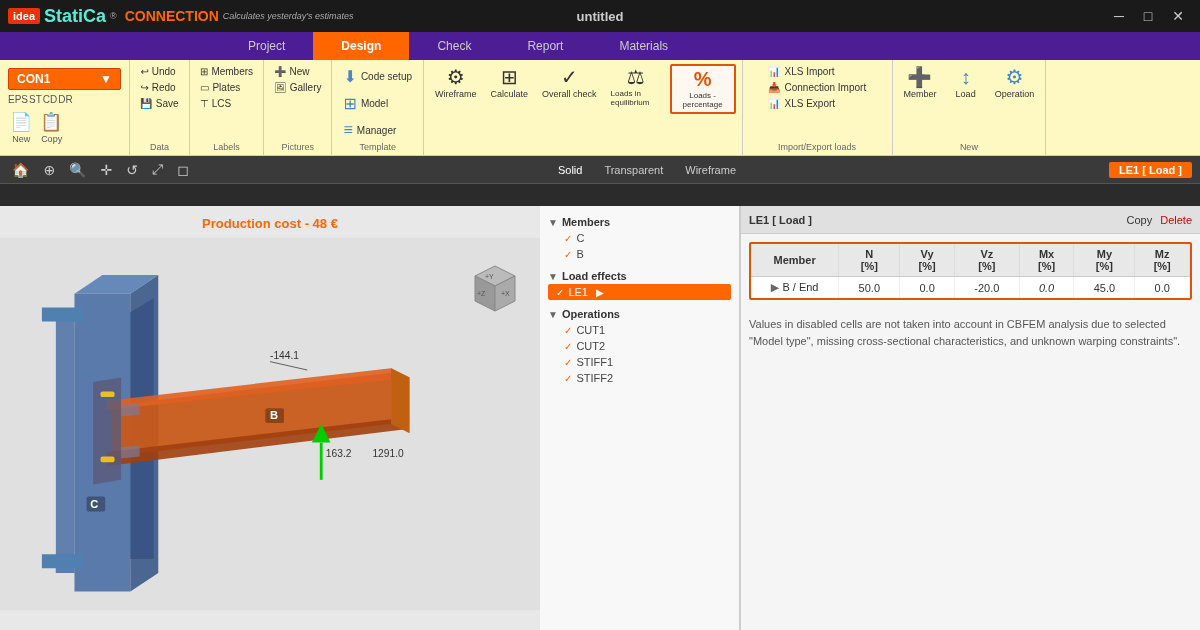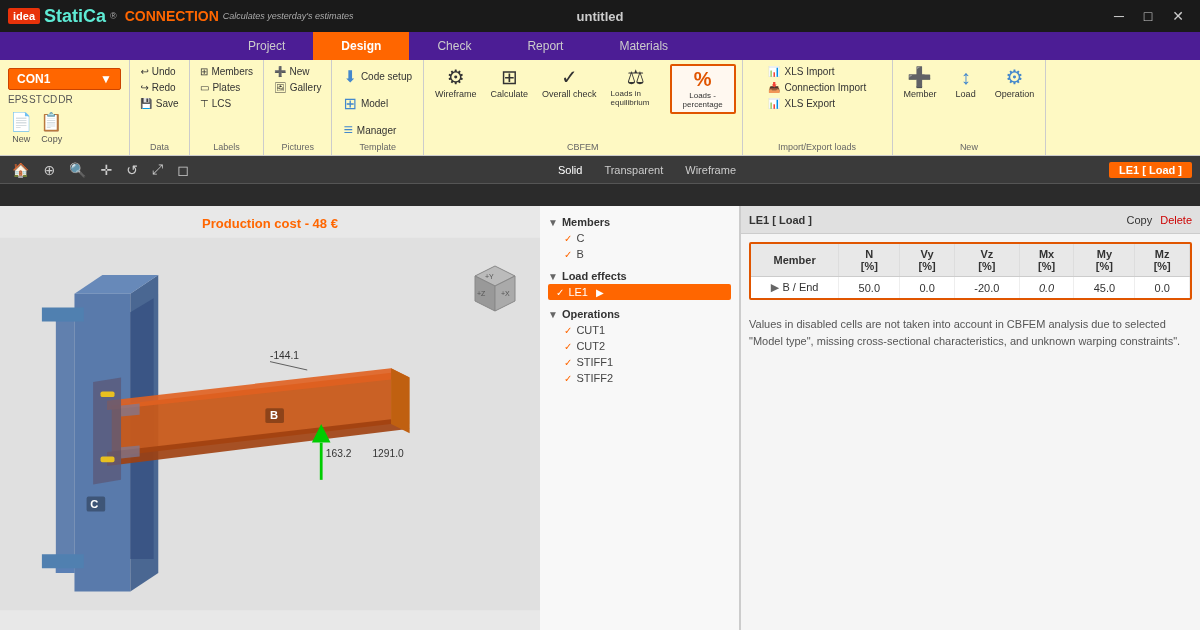--- a/index.html
+++ b/index.html
@@ -344,21 +344,20 @@
       </button>
       <button class="ribbon-btn">
         <span class="ribbon-icon">⚖</span>
         <span style="font-size:8px;text-align:left;max-width:50px;">Loads in equilibrium</span>
       </button>
       <button class="ribbon-btn-highlighted">
         <span class="ribbon-icon" style="color:#e05500;font-weight:bold;">%</span>
         <span style="font-size:8px;text-align:center;max-width:52px;">Loads - percentage</span>
       </button>
     </div>
-    <div class="ribbon-group-label">CBFEM</div>
   </div>
 
   <div class="ribbon-group" style="min-width:150px;">
     <div class="ribbon-group-inner">
       <div class="quick-col">
         <button class="ribbon-btn-sm">
           <span>📊</span>
           <span>XLS Import</span>
         </button>
         <button class="ribbon-btn-sm">

